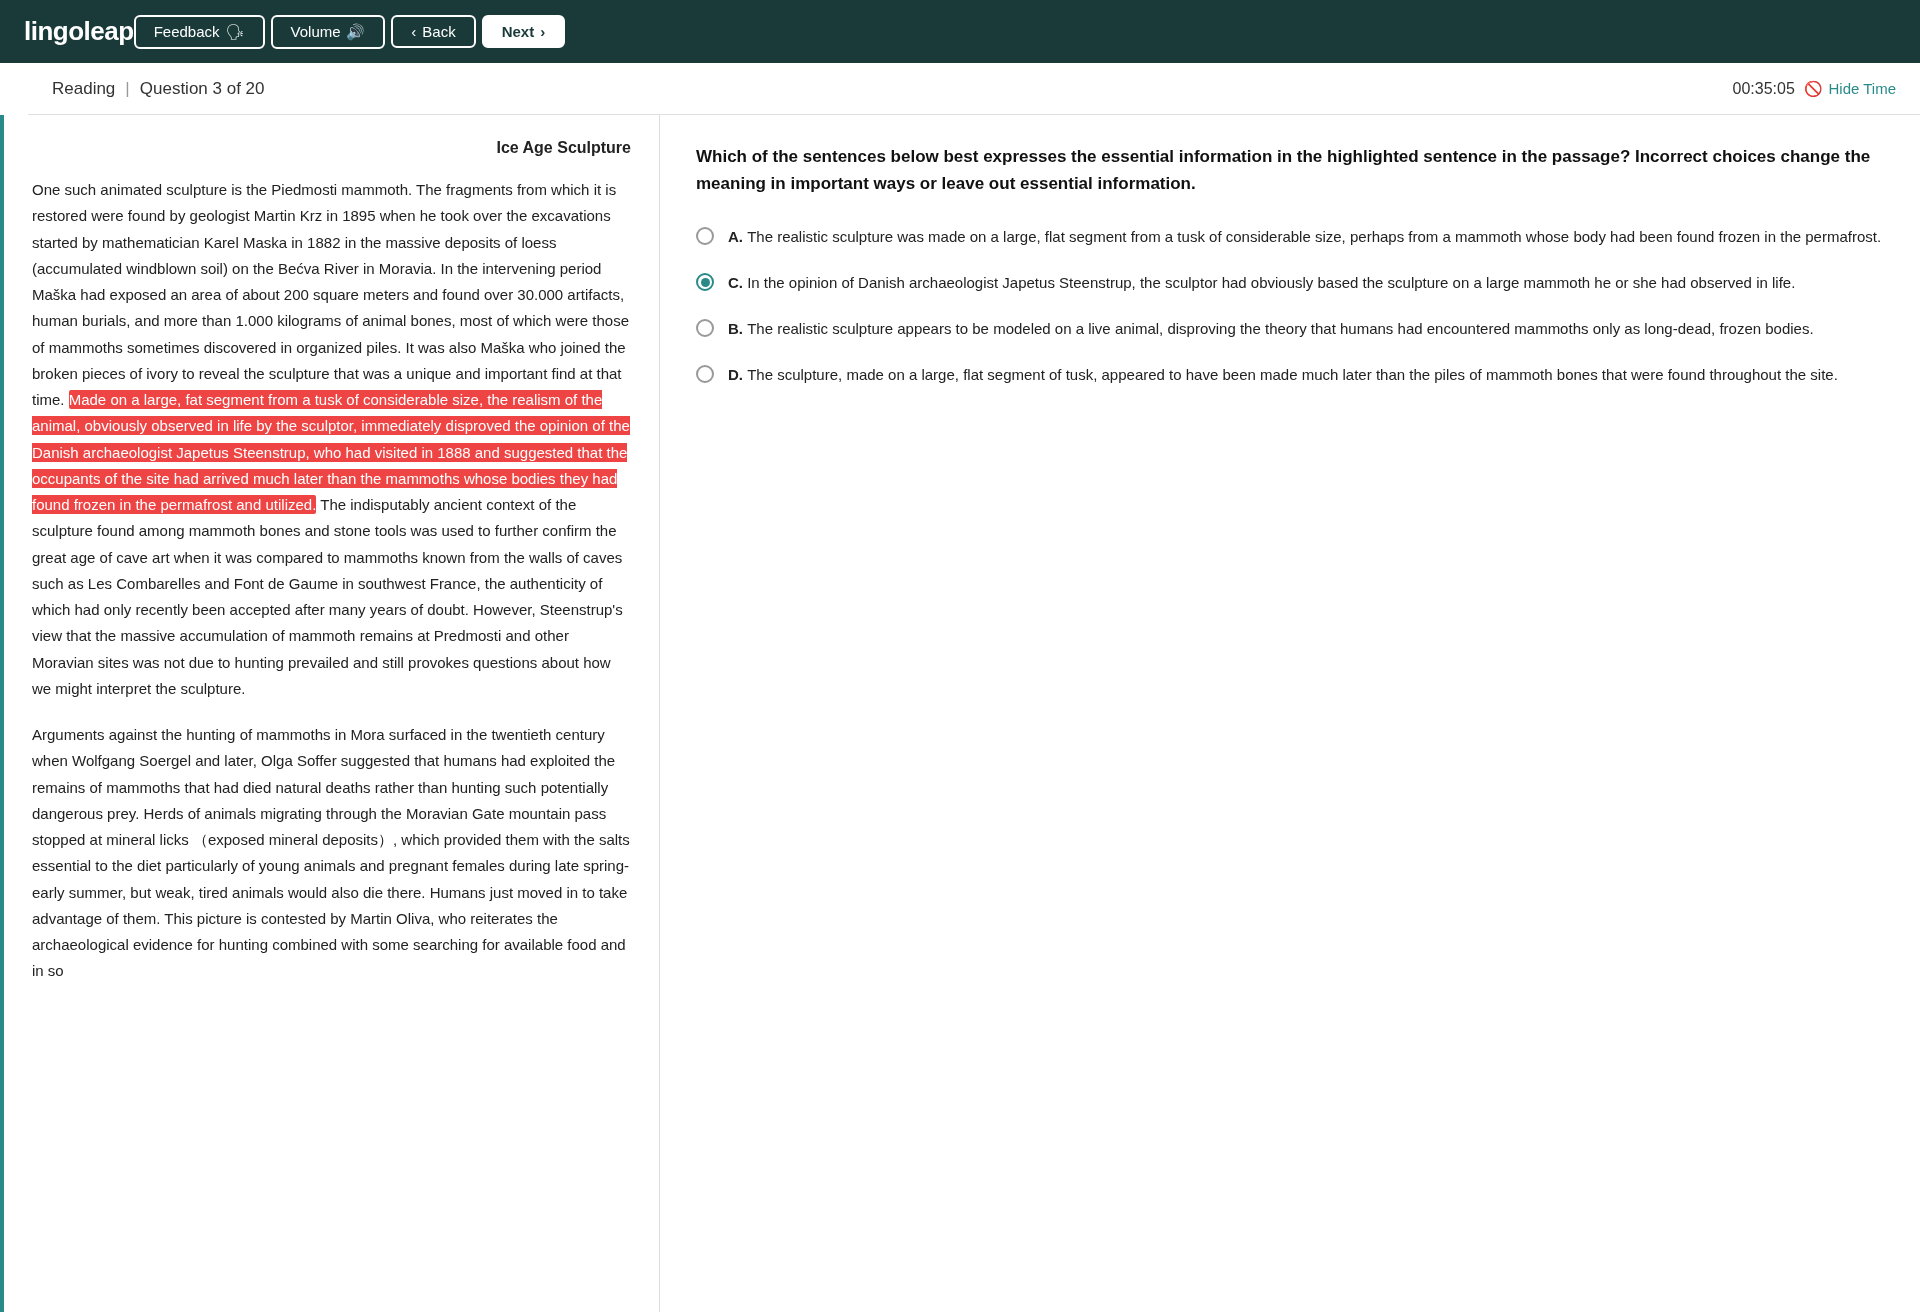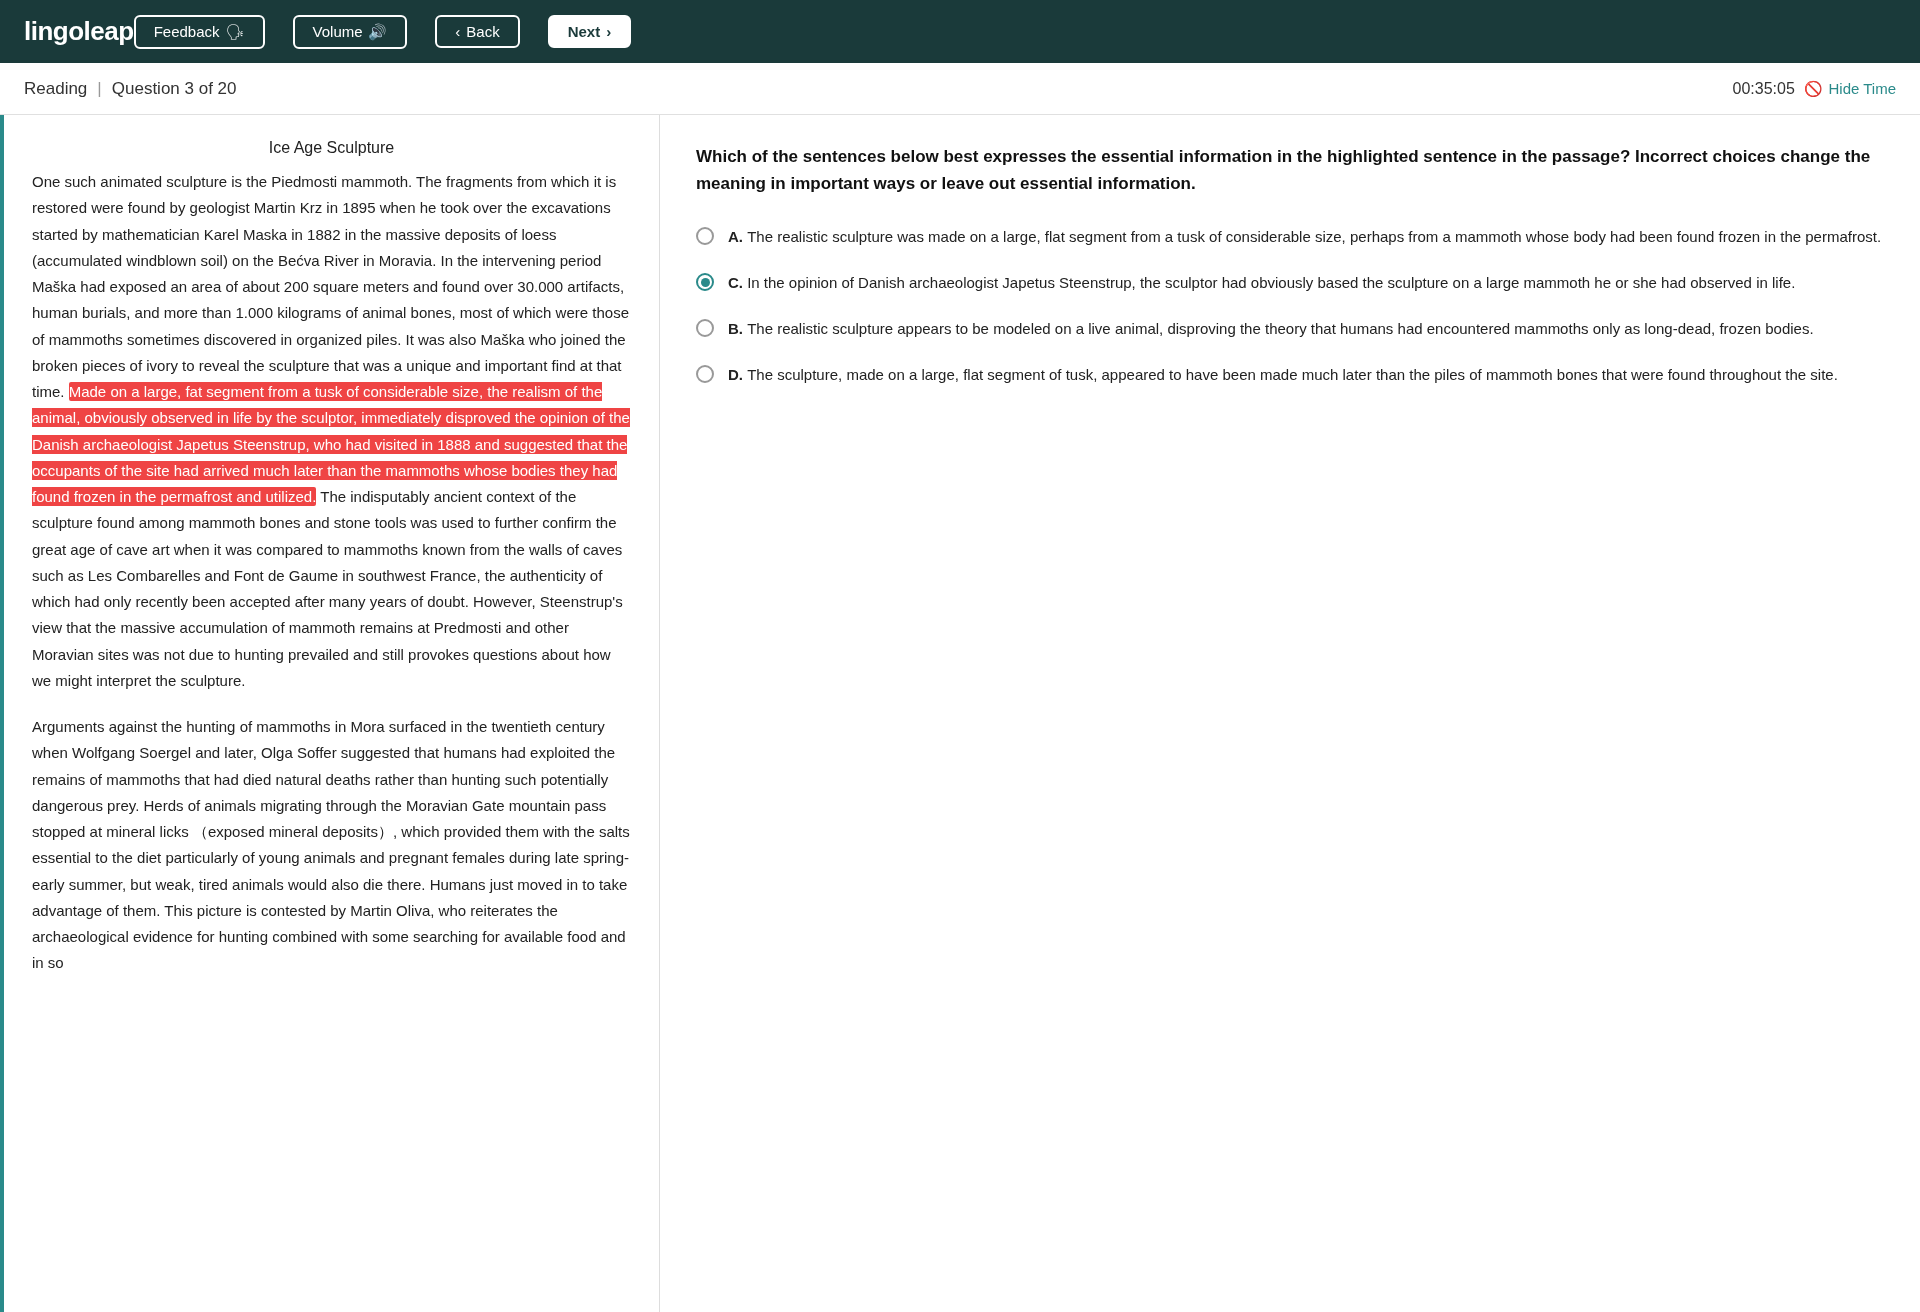--- a/index.html
+++ b/index.html
@@ -14,21 +14,21 @@
       height: 63px;
     }
     #logo {
       color: #fff;
       font-size: 26px;
       font-weight: 700;
       letter-spacing: -0.5px;
     }
     .header-buttons {
       display: flex;
-      gap: 28px;
+      gap: 6px;
       align-items: center;
     }
     .header-btn {
       background: transparent;
       border: 2px solid #fff;
       color: #fff;
       border-radius: 6px;
       padding: 6px 18px;
       font-size: 15px;
       cursor: pointer;
@@ -45,20 +45,21 @@
 
     
     #subheader {
       background: #fff;
       border-bottom: 1px solid #e0e0e0;
       display: flex;
       align-items: center;
       justify-content: space-between;
       padding: 0 24px;
       height: 52px;
+      margin-left: 28px;
     }
     .breadcrumb {
       display: flex;
       align-items: center;
       gap: 10px;
       font-size: 17px;
       color: #333;
     }
     .breadcrumb-sep { color: #999; }
     .timer-area {
@@ -88,24 +89,24 @@
 
     
     #passage-panel {
       flex: 0 0 660px;
       border-right: 1px solid #ddd;
       padding: 24px 28px;
       overflow-y: auto;
       border-left: 4px solid #2a8a8a;
     }
     .passage-title {
-      text-align: center;
-      font-weight: 400;
+      text-align: right;
+      font-weight: 700;
       font-size: 16px;
-      margin-bottom: 12px;
+      margin-bottom: 20px;
     }
     .passage-text {
       font-size: 15px;
       line-height: 1.75;
       color: #222;
     }
     .highlighted-sentence {
       background: #ef4444;
       color: #fff;
       border-radius: 2px;

